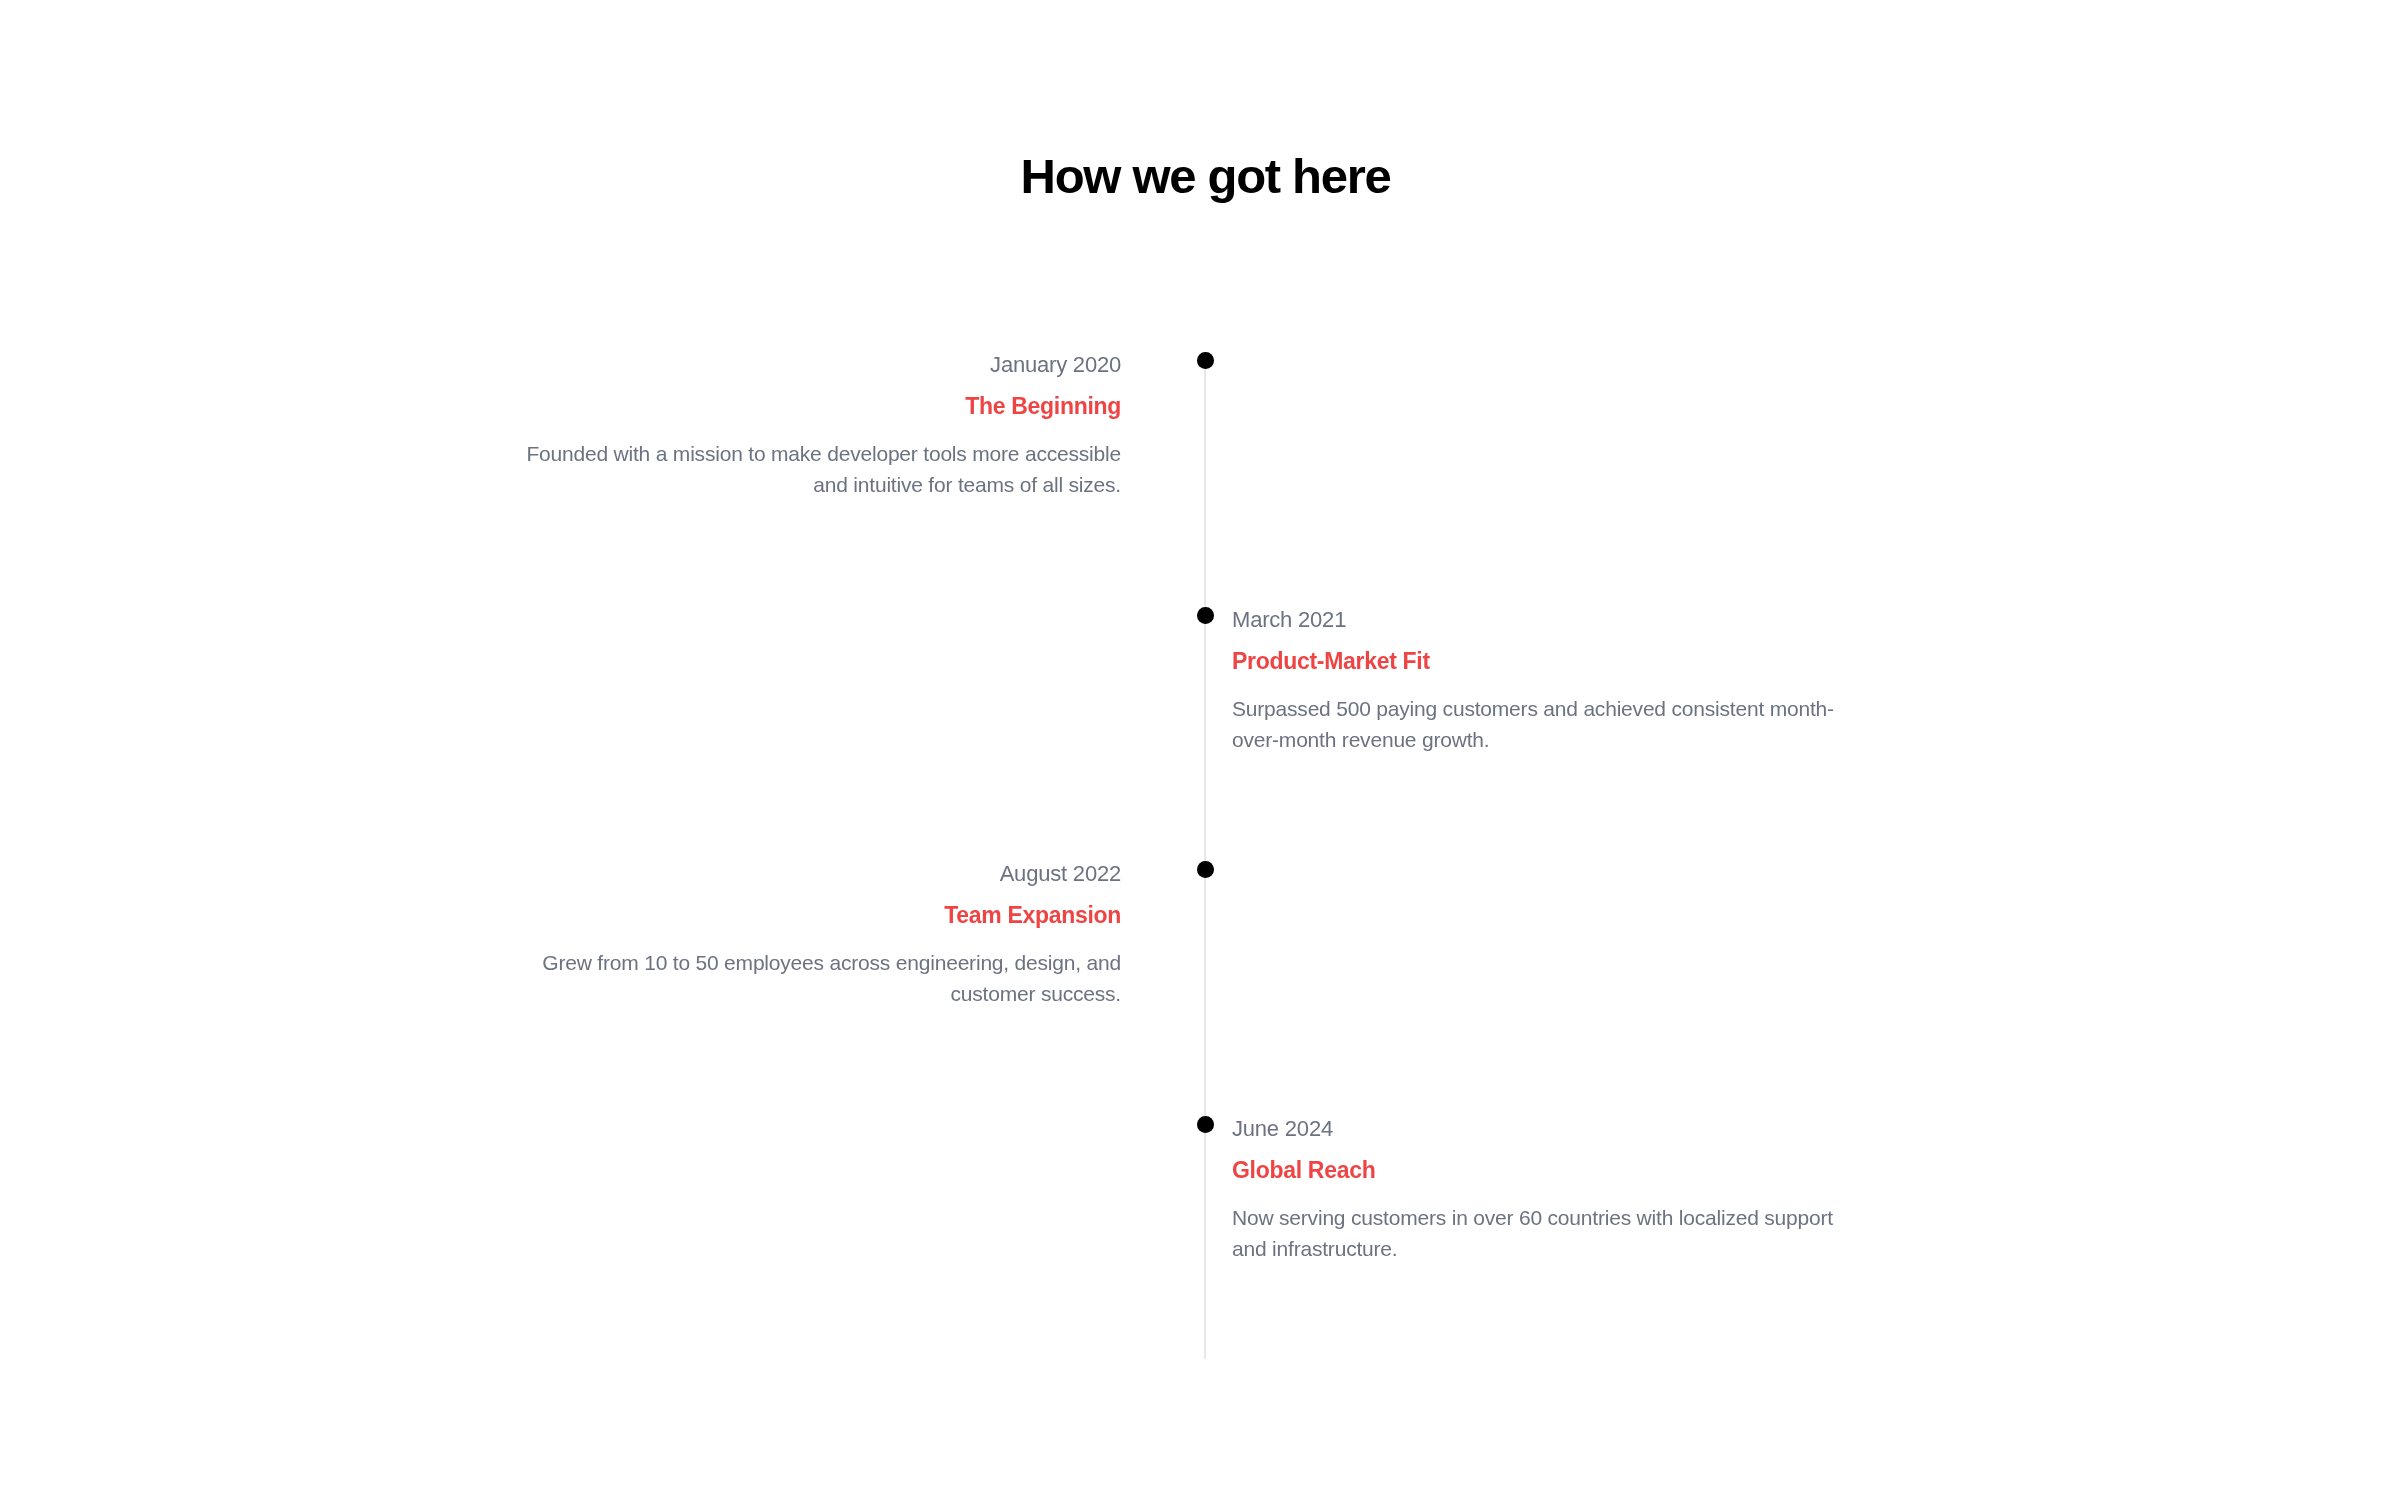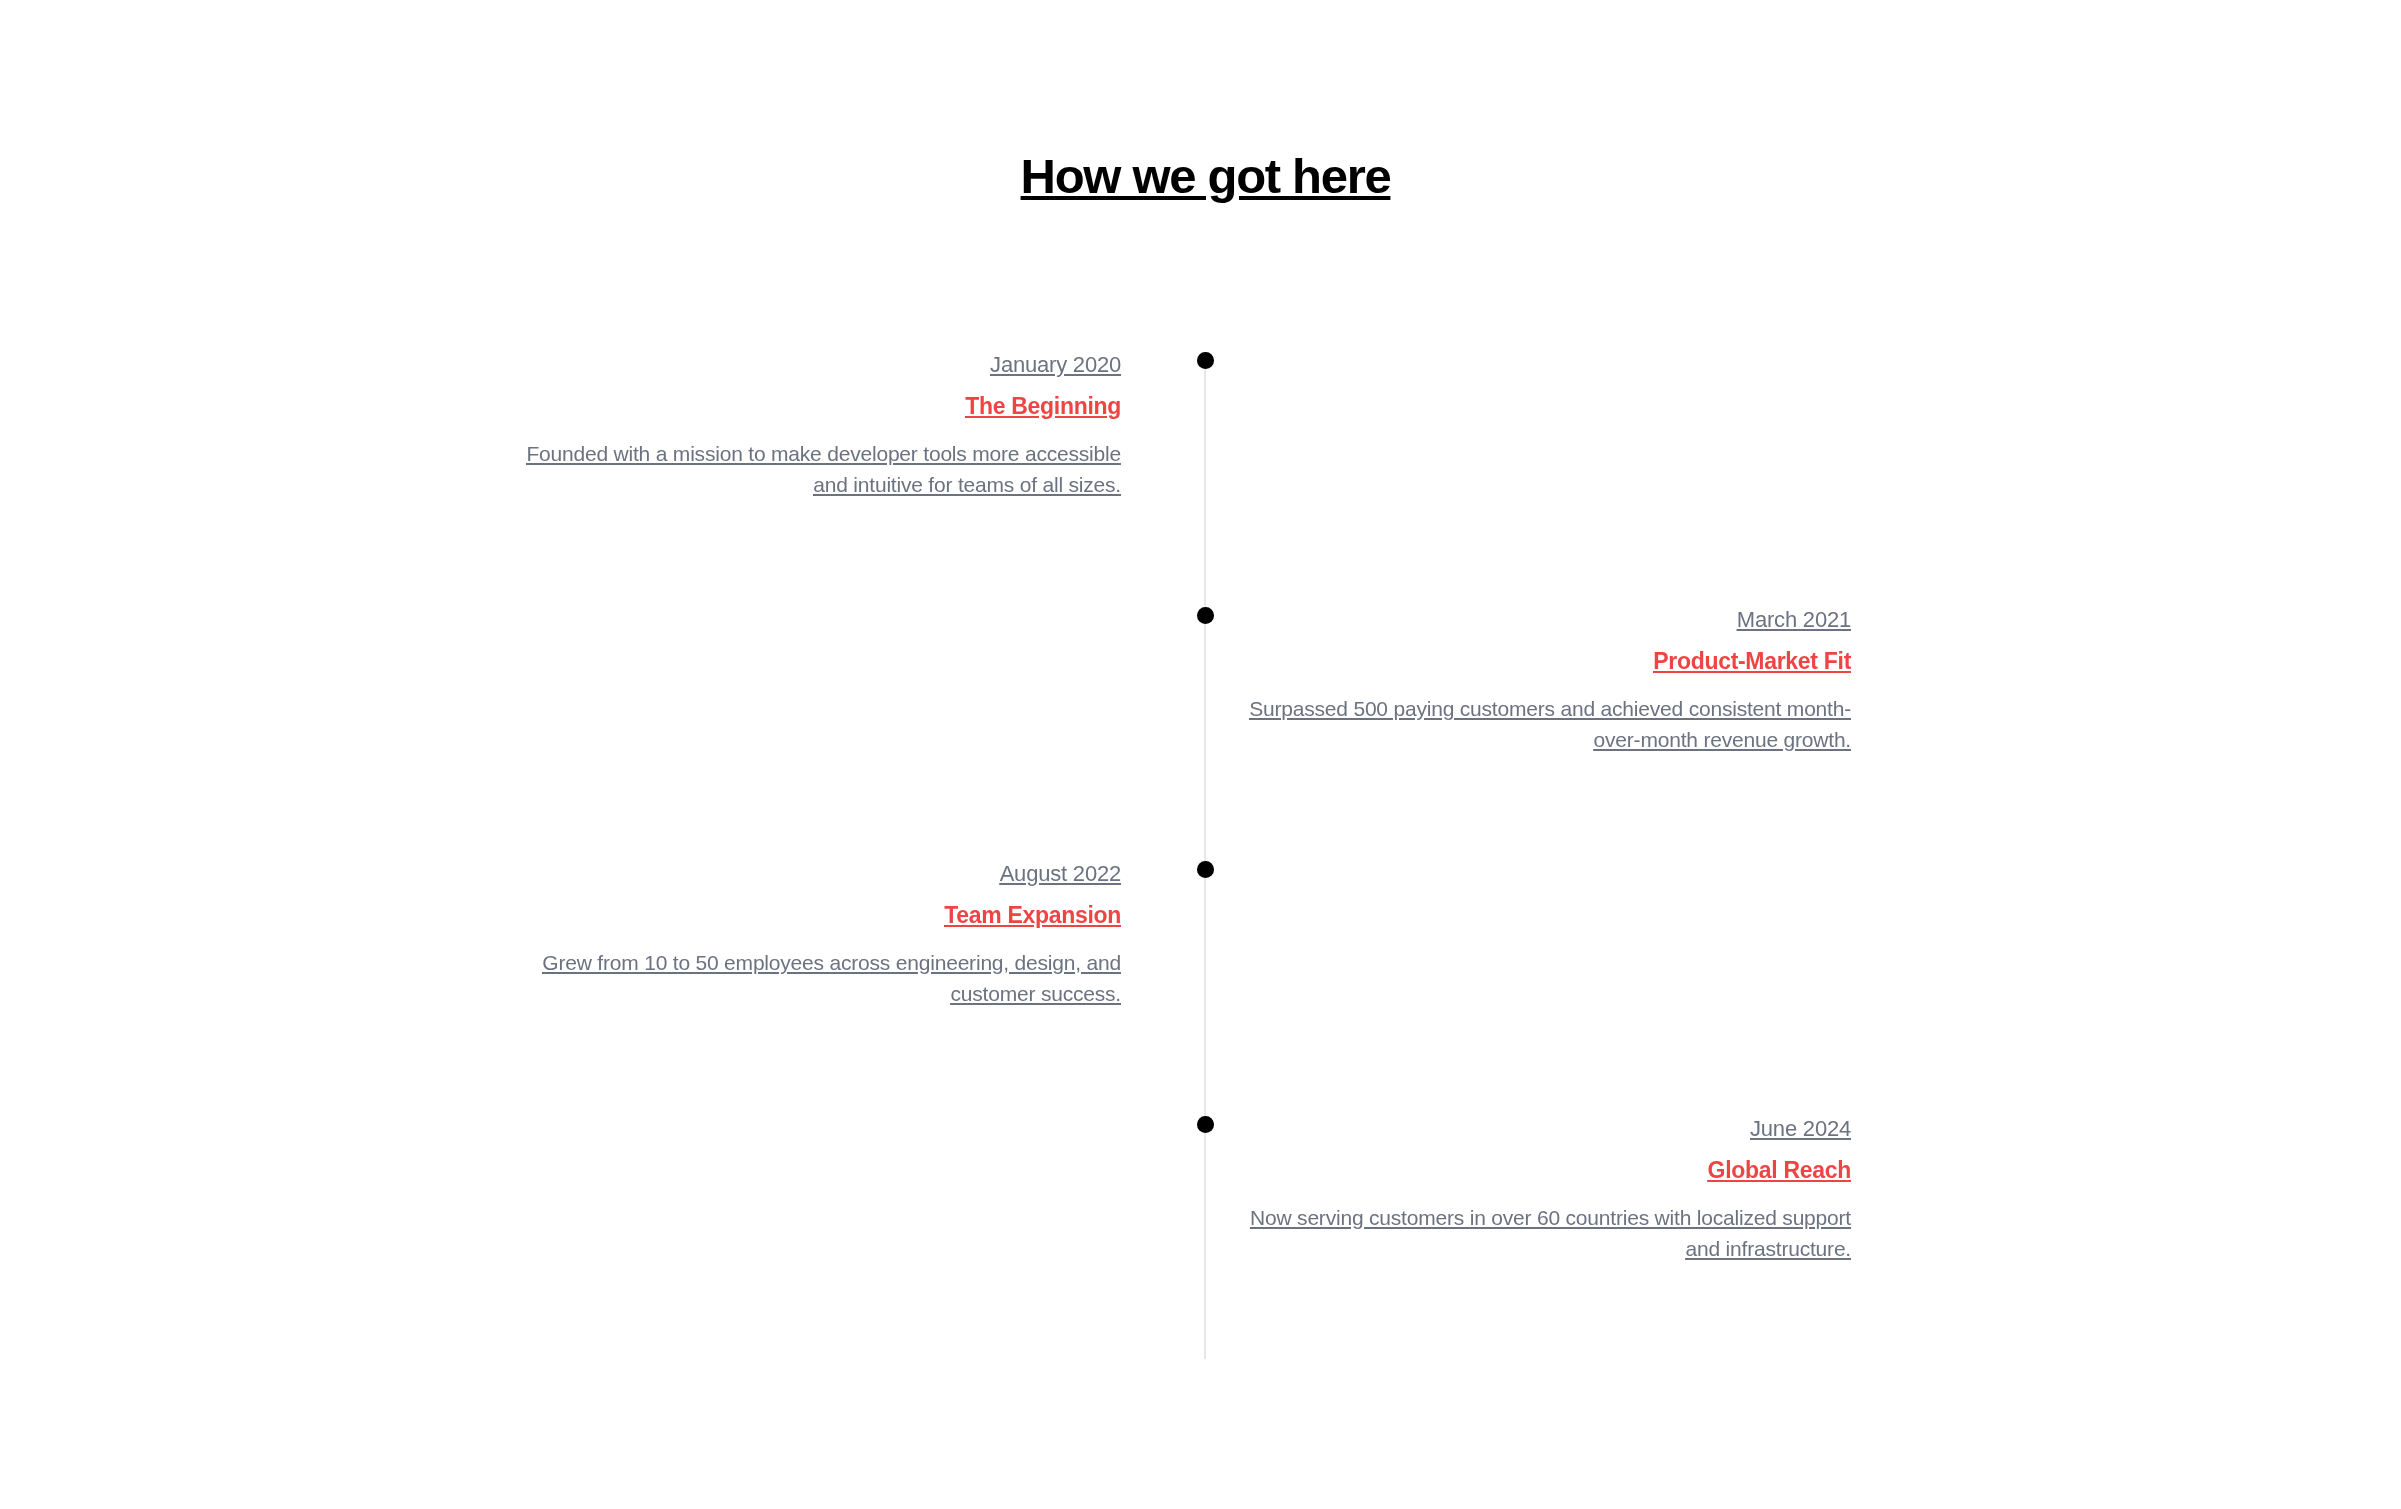--- a/index.html
+++ b/index.html
@@ -1,16 +1,16 @@
 <!DOCTYPE html>
 <html style="font-size:13.3px"><head>
 <meta charset="utf-8">
 <title>How we got here</title>
 <style>
-  * { margin: 0; padding: 0; box-sizing: border-box; text-decoration: underline; }
+  * { margin: 0; padding: 0; box-sizing: border-box; }
 
   html, body {
     width: 2401px;
     height: 1509px;
     background: #ffffff;
     font-family: "Liberation Sans", "DejaVu Sans", sans-serif;
     -webkit-font-smoothing: antialiased;
   }
 
   .page {
@@ -67,21 +67,21 @@
     width: 619px;
   }
 
   .entry.side-left .entry-content {
     left: 502px;              
     text-align: right;
   }
 
   .entry.side-right .entry-content {
     left: 1232px;             
-    text-align: right;
+    text-align: left;
   }
 
   .entry-dot {
     position: absolute;
     left: 1197px;             
     top: 0;
     width: 16.7px;
     height: 16.7px;
     border-radius: 50%;
     background: #000000;

